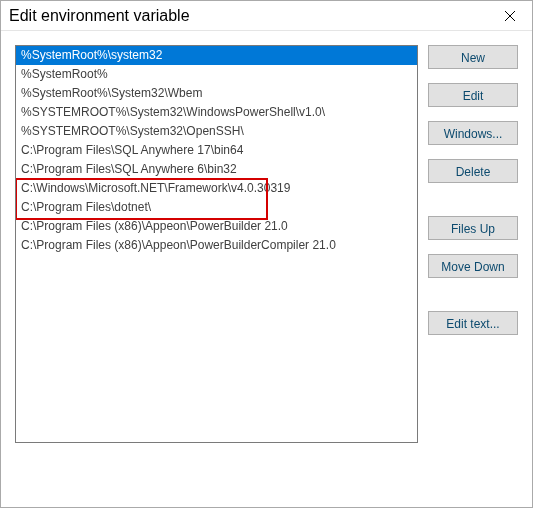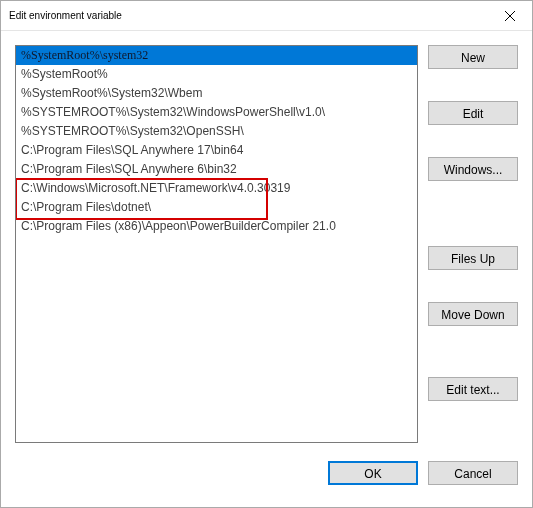--- a/index.html
+++ b/index.html
@@ -25,21 +25,21 @@
     }
     .titlebar {
       height: 30px;
       display: flex;
       align-items: center;
       justify-content: space-between;
       padding-left: 8px;
       border-bottom: 1px solid #e5e5e5;
     }
     .titlebar .title {
-      font-size: 10px;
+      font-size: 16px;
       color: #000;
     }
     .titlebar .close {
       width: 45px;
       height: 29px;
       display: flex;
       align-items: center;
       justify-content: center;
       cursor: default;
     }
@@ -63,47 +63,46 @@
       height: 19px;
       line-height: 19px;
       padding-left: 5px;
       white-space: nowrap;
       overflow: hidden;
       color: #404040;
       cursor: default;
     }
     .list-row.selected {
       background: #0078d7;
-      color: #0f172a;
-      font-family: Liberation Serif, serif;
+      color: #ffffff;
     }
     .highlight-box {
       position: absolute;
       border: 2px solid #d40000;
       pointer-events: none;
       left: -1px;
       top: 132px;
       width: 253px;
       height: 42px;
     }
     .buttons {
       width: 90px;
       display: flex;
       flex-direction: column;
     }
     .btn {
       width: 90px;
       height: 24px;
       background: #e1e1e1;
       border: 1px solid #adadad;
-      margin-bottom: 18px;
+      margin-bottom: 0;
       cursor: default;
       text-align: center;
       line-height: 22px;
-      color: #000000;
+      color: #0c4a6e;
     }
     .spacer-sm { height: 14px; }
     .spacer-md { height: 33px; }
     .footer {
       height: 50px;
       display: flex;
       justify-content: flex-end;
       align-items: center;
       padding-right: 14px;
       gap: 10px;
@@ -133,35 +132,33 @@
       <div class="highlight-box"></div>
     <div class="list-row selected">%SystemRoot%\system32</div>
         <div class="list-row">%SystemRoot%</div>
         <div class="list-row">%SystemRoot%\System32\Wbem</div>
         <div class="list-row">%SYSTEMROOT%\System32\WindowsPowerShell\v1.0\</div>
         <div class="list-row">%SYSTEMROOT%\System32\OpenSSH\</div>
         <div class="list-row">C:\Program Files\SQL Anywhere 17\bin64</div>
         <div class="list-row">C:\Program Files\SQL Anywhere 6\bin32</div>
         <div class="list-row">C:\Windows\Microsoft.NET\Framework\v4.0.30319</div>
         <div class="list-row">C:\Program Files\dotnet\</div>
+        <div class="list-row">C:\Program Files (x86)\Appeon\PowerBuilder 21.0</div>
         <div class="list-row">C:\Program Files (x86)\Appeon\PowerBuilderCompiler 21.0</div>
       </div>
     <div class="buttons">
       <button class="btn">New</button>
       <div class="spacer-sm"></div>
       <button class="btn">Edit</button>
       <div class="spacer-sm"></div>
       <button class="btn">Windows...</button>
       <div class="spacer-sm"></div>
+      <button class="btn">Delete</button>
       <div class="spacer-md"></div>
       <button class="btn">Files Up</button>
       <div class="spacer-sm"></div>
       <button class="btn">Move Down</button>
       <div class="spacer-md"></div>
       <button class="btn">Edit text...</button>
     </div>
   </div>
 
-  <div class="footer">
-    <button class="btn primary">OK</button>
-    <button class="btn">Cancel</button>
-  </div>
 </div>
 
 </body></html>

